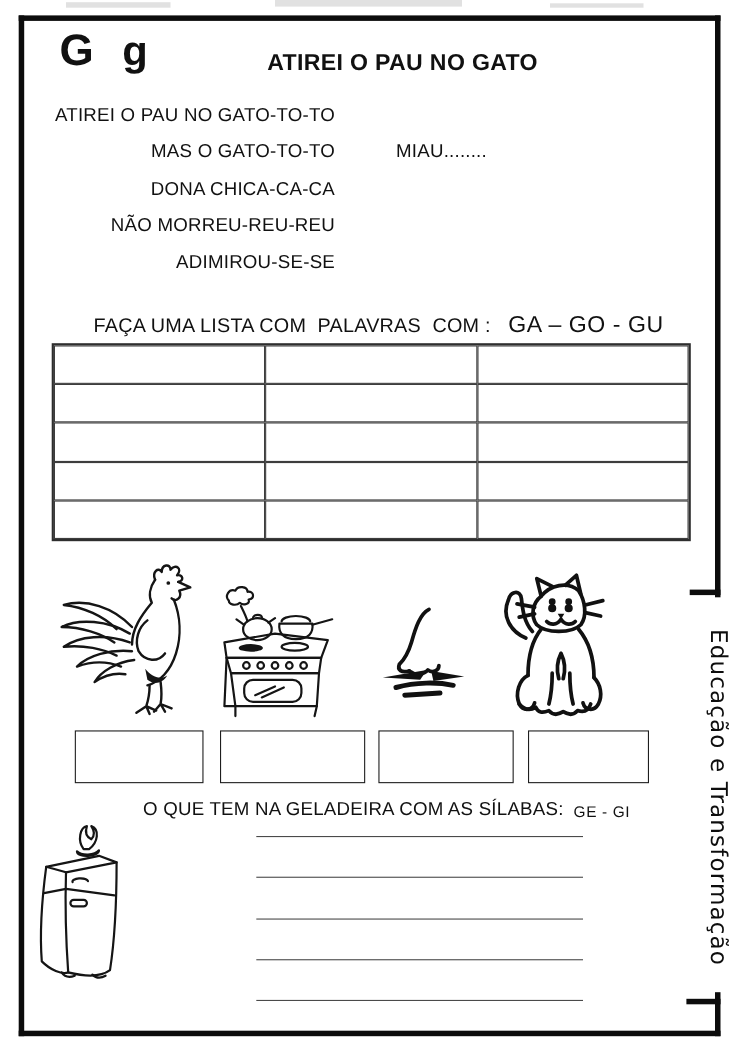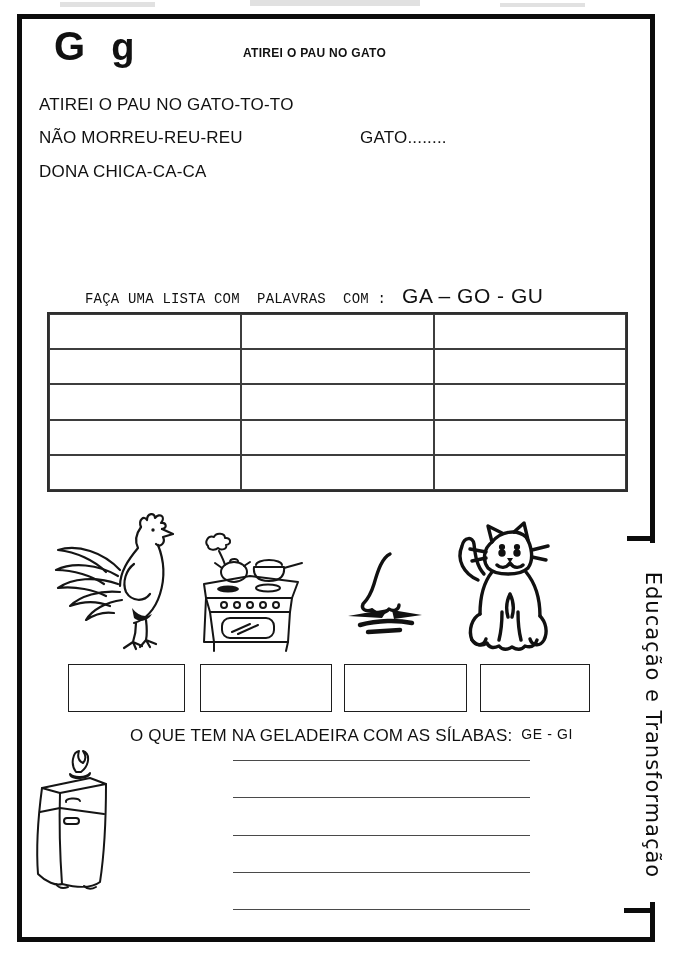--- a/index.html
+++ b/index.html
@@ -6,39 +6,39 @@
   body{width:673px;height:960px;position:relative;overflow:hidden;
        font-family:"Liberation Sans",sans-serif;color:#111;}
   
   .artifact{position:absolute;background:#c9c9c9;opacity:.55;}
   
   .bframe{position:absolute;background:#0c0c0c;}
   
   .letters{position:absolute;left:54px;top:24px;display:flex;align-items:baseline;gap:26px;}
   .letter-upper{font-size:40px;font-weight:bold;}
   .letter-lower{font-size:38px;font-weight:bold;}
-  .sheet-title{position:absolute;left:243px;top:46px;font-size:12px;font-weight:bold;letter-spacing:.3px;}
-  
-  .lyrics-left{position:absolute;left:39px;top:88px;}
+  .sheet-title{position:absolute;left:243px;top:46px;font-size:21px;font-weight:bold;letter-spacing:.3px;}
+  
+  .lyrics-left{position:absolute;left:50px;top:88px;text-align:right;}
   .lyrics-right{position:absolute;left:360px;top:121px;}
   .lyric{display:block;font-size:17px;line-height:33.4px;letter-spacing:.2px;white-space:pre;}
   
   .list-header{position:absolute;left:85px;top:284px;display:flex;align-items:baseline;}
-  .list-prompt{font-size:14px;letter-spacing:.2px;white-space:pre;font-family:Liberation Mono, monospace;}
+  .list-prompt{font-size:18px;letter-spacing:.2px;white-space:pre;}
   .list-syllables{font-size:21px;font-weight:normal;margin-left:16px;letter-spacing:.5px;}
   .word-table{position:absolute;left:47px;top:312px;width:581px;height:180px;
               display:grid;grid-template-columns:repeat(3,1fr);grid-template-rows:repeat(5,1fr);
               border:2px solid #2e2e2e;box-sizing:border-box;background:#fff;}
   .word-table .cell{border:1px solid #3d3d3d;box-sizing:border-box;}
   
   .img-slot{position:absolute;}
   
   .ansbox{position:absolute;top:664px;height:48px;border:1.7px solid #1e1e1e;box-sizing:border-box;background:#fff;}
   
-  .fridge-header{position:absolute;left:130px;top:726px;display:flex;align-items:flex-start;}
+  .fridge-header{position:absolute;left:130px;top:726px;display:flex;align-items:flex-end;}
   .fridge-prompt{font-size:17px;letter-spacing:.2px;white-space:pre;}
   .fridge-syllables{font-size:14px;margin-left:9px;letter-spacing:.6px;}
   .writing-lines{position:absolute;left:233px;top:760px;width:297px;}
   .wline{height:36.3px;border-top:1.7px solid #4a4a4a;}
   
   .sidebar-text{position:absolute;left:468px;top:704px;width:370px;height:42px;
                 transform:rotate(90deg);display:flex;align-items:center;justify-content:center;
                 font-size:21px;letter-spacing:1px;color:#0d0d0d;
                 font-family:"DejaVu Sans",sans-serif;}
   .tick{position:absolute;background:#0c0c0c;}
@@ -60,25 +60,27 @@
 <div class="tick" style="left:624px;top:908px;width:31px;height:5px;"></div>
 
 <div class="letters">
   <span class="letter-upper">G</span>
   <span class="letter-lower">g</span>
 </div>
 <div class="sheet-title">ATIREI O PAU NO GATO</div>
 
 <div class="lyrics-left">
   <span class="lyric">ATIREI O PAU NO GATO-TO-TO</span>
+  <span class="lyric">MAS O GATO-TO-TO</span>
+  <span class="lyric">DONA CHICA-CA-CA</span>
   <span class="lyric">NÃO MORREU-REU-REU</span>
-  <span class="lyric">DONA CHICA-CA-CA</span>
+  <span class="lyric">ADIMIROU-SE-SE</span>
 </div>
 <div class="lyrics-right">
-  <span class="lyric">GATO........</span>
+  <span class="lyric">MIAU........</span>
 </div>
 
 <div class="list-header">
   <span class="list-prompt">FAÇA UMA LISTA COM  PALAVRAS  COM :</span>
   <span class="list-syllables">GA – GO - GU</span>
 </div>
 <div class="word-table">
     <div class="cell"></div>
     <div class="cell"></div>
     <div class="cell"></div>

